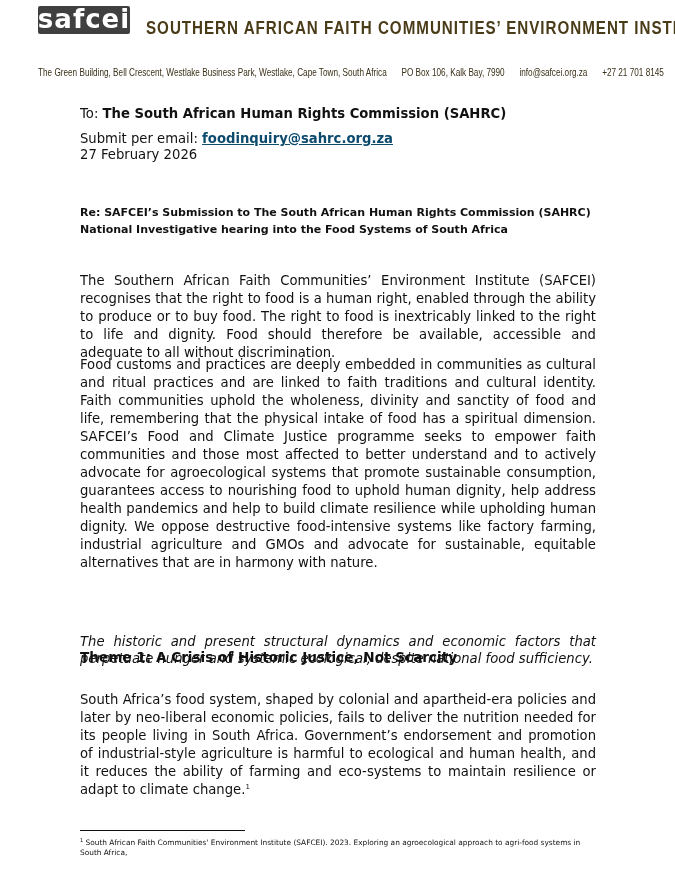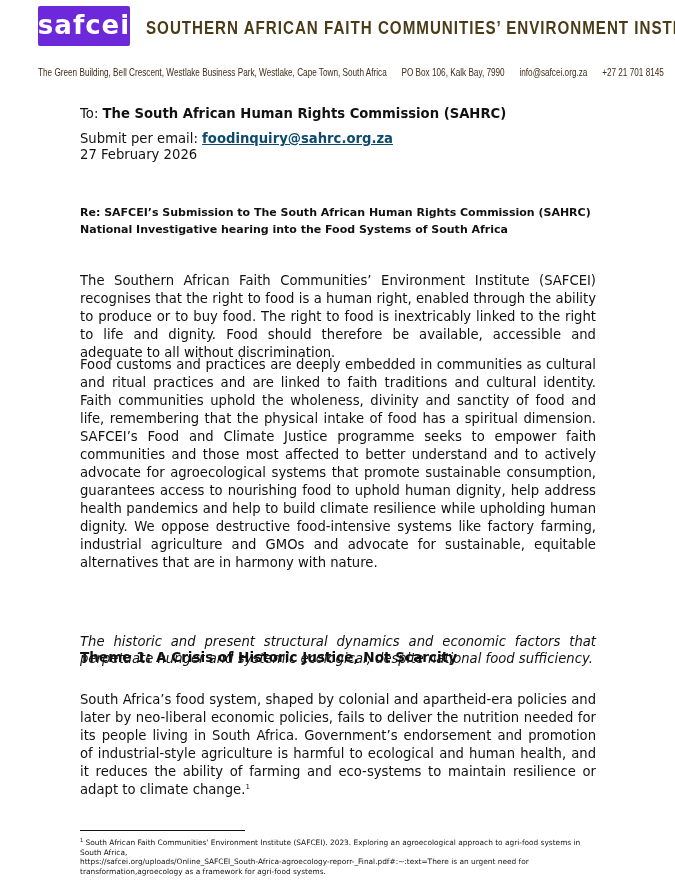--- a/index.html
+++ b/index.html
@@ -1,17 +1,17 @@
 <!DOCTYPE html>
 <html><head>
   <meta charset="utf-8">
   <style>
     html, body { margin: 0; padding: 0; background: #ffffff; }
     body { width: 675px; height: 895px; position: relative; overflow: hidden; font-family: "DejaVu Sans", sans-serif; color: #111; }
-    .logo-box { position: absolute; left: 38px; top: 6px; width: 92px; height: 40px; background: #6d28d9; border-radius: 2px; display: flex; align-items: center; justify-content: center; }
+    .logo-box { position: absolute; left: 38px; top: 6px; width: 92px; height: 28px; background: #404040; border-radius: 2px; display: flex; align-items: center; justify-content: center; }
     .logo-text { color: #ffffff; font-family: "DejaVu Sans", sans-serif; font-weight: bold; font-size: 26px; letter-spacing: 1px; line-height: 1; margin-top: -2px; }
     .org-name { position: absolute; left: 146px; top: 17px; font-family: "Liberation Sans Narrow", "Liberation Sans", sans-serif; font-weight: bold; font-size: 18.5px; letter-spacing: 1.2px; color: #4a3c18; transform: scaleX(0.82); transform-origin: left center; white-space: nowrap; }
     .address { position: absolute; left: 38px; top: 66px; font-family: "Liberation Sans", sans-serif; font-size: 10.5px; color: #3a2f18; white-space: nowrap; transform: scaleX(0.78); transform-origin: left center; }
     .address span { margin-right: 16px; }
     .content { position: absolute; left: 80px; width: 516px; font-family: "DejaVu Sans", sans-serif; font-size: 13.2px; line-height: 18px; color: #111; }
     .to-line { top: 105px; }
     .email-line { top: 130px; }
     .date-line { top: 146px; }
     .bold { font-weight: bold; }
     .link { font-weight: bold; text-decoration: underline; color: #0c4a6e; }
@@ -63,14 +63,13 @@
 <div class="content para theme-sub">The historic and present structural dynamics and economic factors that perpetuate hunger and systemic ecological, despite national food sufficiency.</div>
 
 <div class="content para p3">
   <span>South Africa’s food system, shaped by colonial and apartheid-era policies and later by neo-liberal economic policies, fails to deliver the nutrition needed for its people living in South Africa. Government’s endorsement and promotion of industrial-style agriculture is harmful to ecological and human health, and it reduces the ability of farming and eco-systems to maintain resilience or adapt to climate change.</span><span class="sup">1</span>
 </div>
 
 <div class="fn-rule"></div>
 
 <div class="footnote">
   <span class="fn-sup">1</span><span> South African Faith Communities' Environment Institute (SAFCEI). 2023. Exploring an agroecological approach to agri-food systems in South Africa,</span><br>
-  <span>https://safcei.org/uploads/Online_SAFCEI_South-Africa-agroecology-reporr-_Final.pdf#:~:text=There is an urgent need for transformation,agroecology as a framework for agri-food systems.</span>
 </div>
 
 </body></html>

